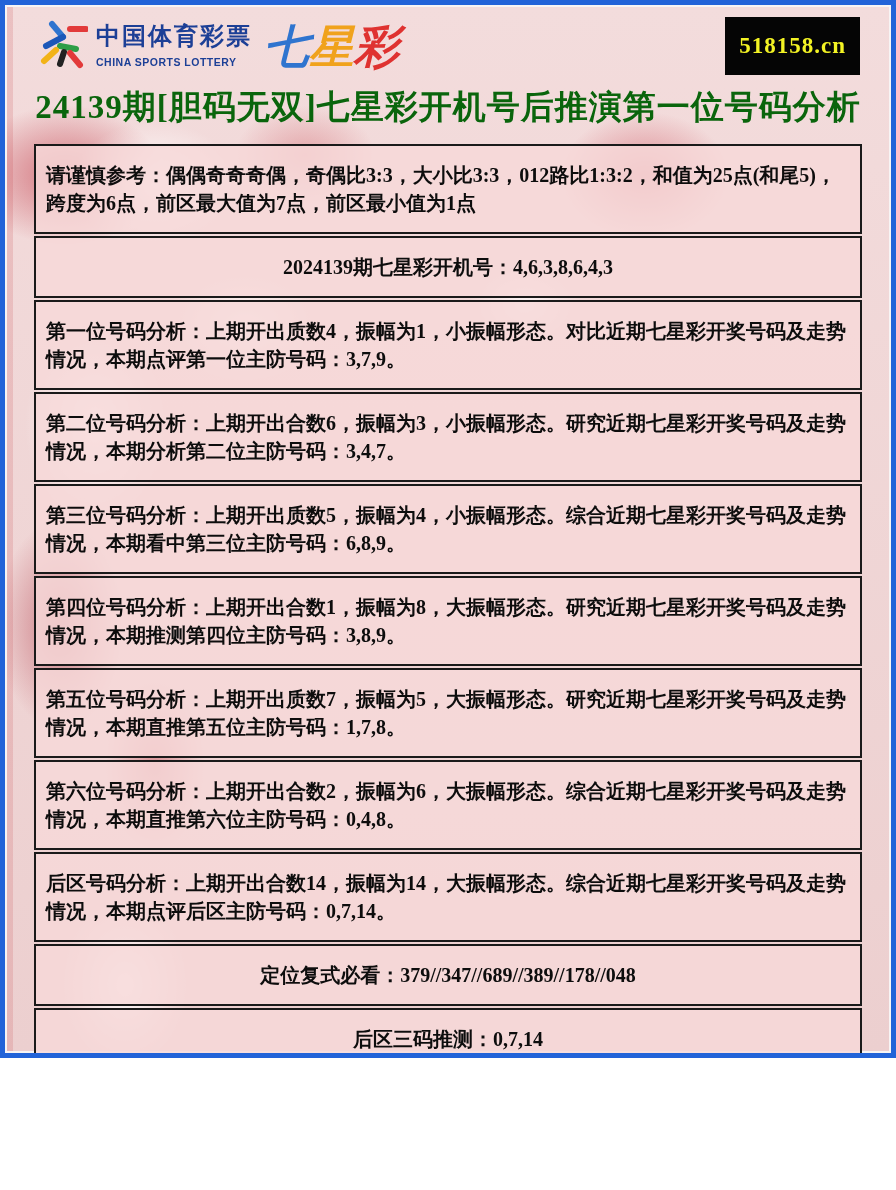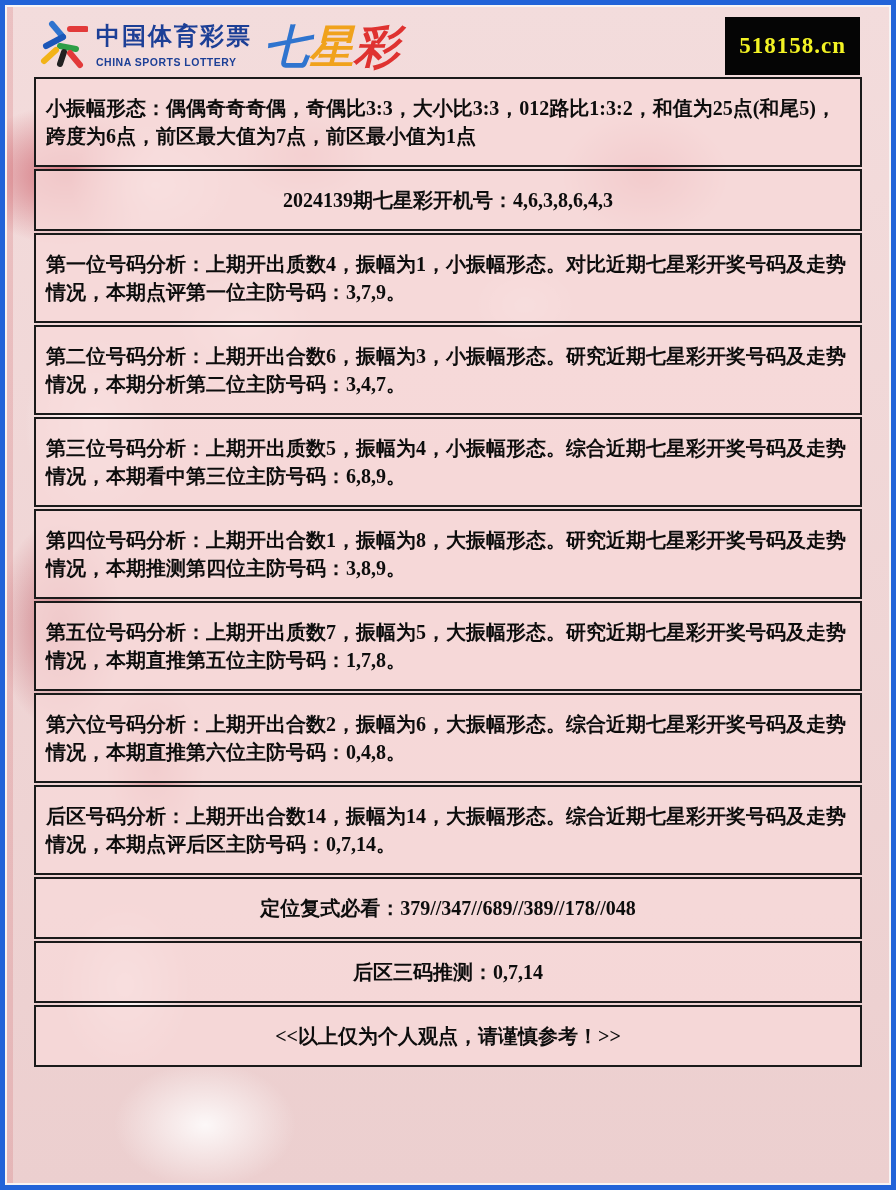--- a/index.html
+++ b/index.html
@@ -1,21 +1,21 @@
 <!DOCTYPE html>
 <html><head>
 <meta charset="utf-8">
 <style>
   * { margin:0; padding:0; box-sizing:border-box; }
   html,body { width:896px; }
   body { font-family:"Liberation Serif","DejaVu Serif",serif; }
 
   .page {
     position:relative;
-    width:896px; height:1190px;
+    width:896px; height:1058px;
     border:5px solid #2263d8;
     box-shadow: inset 0 0 0 2px #f7f4f4;
     overflow:hidden;
     background-color:#eed2d1;
     
     background-image:
       radial-gradient(ellipse 120px 90px at 150px 180px, rgba(255,255,255,0.95), rgba(255,255,255,0) 70%),
       radial-gradient(ellipse 100px 140px at 90px 420px,  rgba(255,255,255,0.9),  rgba(255,255,255,0) 70%),
       radial-gradient(ellipse 110px 80px at 240px 320px, rgba(255,252,250,0.85), rgba(255,255,255,0) 70%),
       radial-gradient(ellipse 90px 120px at 120px 980px, rgba(255,255,255,0.9),  rgba(255,255,255,0) 70%),
@@ -105,22 +105,23 @@
         </span>
         <span class="brand-text">
           <div class="brand-cn">中国体育彩票</div>
           <div class="brand-en">CHINA SPORTS LOTTERY</div>
         </span>
         <span class="product"><span class="c0">七</span><span class="c1">星</span><span class="c2">彩</span></span>
       </div>
       <div class="domain-badge">518158.cn</div>
     </div>
 
+    <div class="page-title">24139期[胆码无双]七星彩开机号后推演第一位号码分析</div>
 
-    <div class="box l">小振幅形态：偶偶奇奇奇偶，奇偶比3:3，大小比3:3，012路比1:3:2，和值为25点(和尾5)，跨度为6点，前区最大值为7点，前区最小值为1点</div>
+    <div class="box l">请谨慎参考：偶偶奇奇奇偶，奇偶比3:3，大小比3:3，012路比1:3:2，和值为25点(和尾5)，跨度为6点，前区最大值为7点，前区最小值为1点</div>
     <div class="box c">2024139期七星彩开机号：4,6,3,8,6,4,3</div>
     <div class="box l">第一位号码分析：上期开出质数4，振幅为1，小振幅形态。对比近期七星彩开奖号码及走势情况，本期点评第一位主防号码：3,7,9。</div>
     <div class="box l">第二位号码分析：上期开出合数6，振幅为3，小振幅形态。研究近期七星彩开奖号码及走势情况，本期分析第二位主防号码：3,4,7。</div>
     <div class="box l">第三位号码分析：上期开出质数5，振幅为4，小振幅形态。综合近期七星彩开奖号码及走势情况，本期看中第三位主防号码：6,8,9。</div>
     <div class="box l">第四位号码分析：上期开出合数1，振幅为8，大振幅形态。研究近期七星彩开奖号码及走势情况，本期推测第四位主防号码：3,8,9。</div>
     <div class="box l">第五位号码分析：上期开出质数7，振幅为5，大振幅形态。研究近期七星彩开奖号码及走势情况，本期直推第五位主防号码：1,7,8。</div>
     <div class="box l">第六位号码分析：上期开出合数2，振幅为6，大振幅形态。综合近期七星彩开奖号码及走势情况，本期直推第六位主防号码：0,4,8。</div>
       <div class="box l">后区号码分析：上期开出合数14，振幅为14，大振幅形态。综合近期七星彩开奖号码及走势情况，本期点评后区主防号码：0,7,14。</div>
     <div class="box c">定位复式必看：379//347//689//389//178//048</div>
     <div class="box c">后区三码推测：0,7,14</div>

